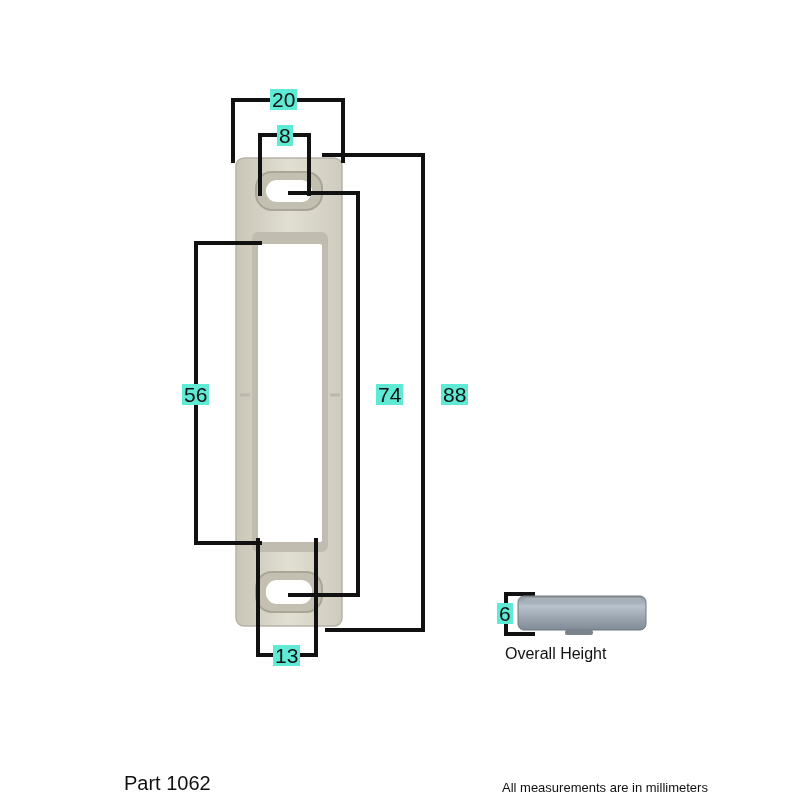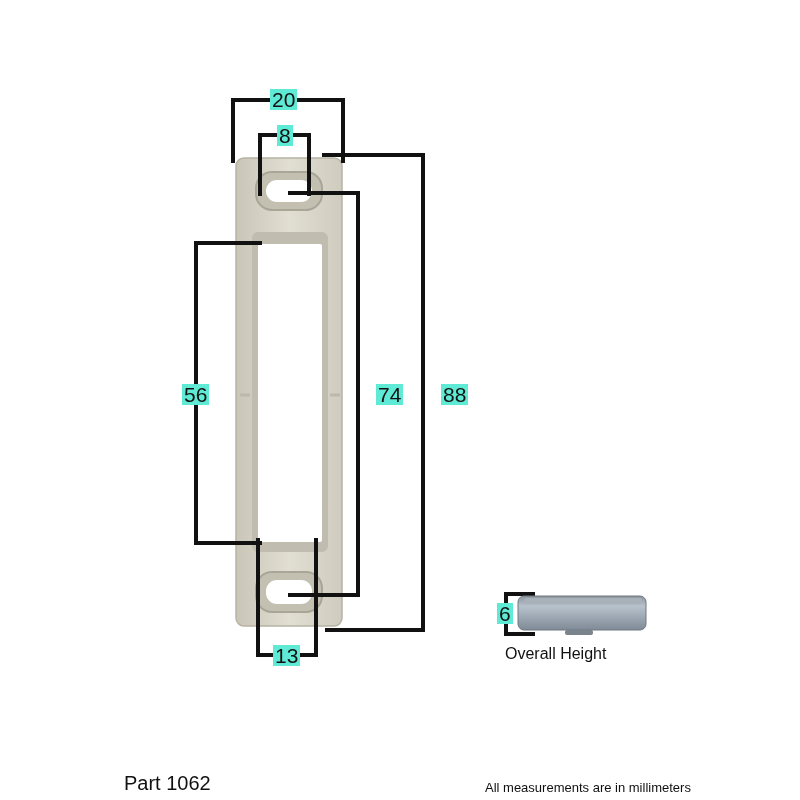--- a/index.html
+++ b/index.html
@@ -1,21 +1,21 @@
 <!DOCTYPE html>
 <html><head>
 <meta charset="utf-8">
 <style>
   html, body { margin:0; padding:0; background:#ffffff; }
   body { width:800px; height:800px; position:relative; overflow:hidden; font-family:"Liberation Sans", sans-serif; }
   svg { position:absolute; left:0; top:0; }
   .dim-label { position:absolute; font-family:"Liberation Sans", sans-serif; color:#111; background:#5eead4; line-height:1; padding:0 2px; }
   .lbl-lg { font-size:21px; }
   .lbl-part { position:absolute; left:104px; top:772px; font-size:20px; color:#111;margin-left:20px; }
-  .lbl-note { position:absolute; left:485px; top:780px; font-size:13px; color:#111; }
+  .lbl-note { position:absolute; left:502px; top:780px; font-size:13px; color:#111; }
   .lbl-oh { position:absolute; left:505px; top:645px; font-size:16px; color:#111; }
 </style>
 </head>
 <body>
 
 <svg width="800" height="800" viewBox="0 0 800 800">
   <defs>
     <linearGradient id="metal" x1="0" x2="1" y1="0" y2="0">
       <stop offset="0" stop-color="#c9c6b8"></stop>
       <stop offset="0.5" stop-color="#e1ded2"></stop>

